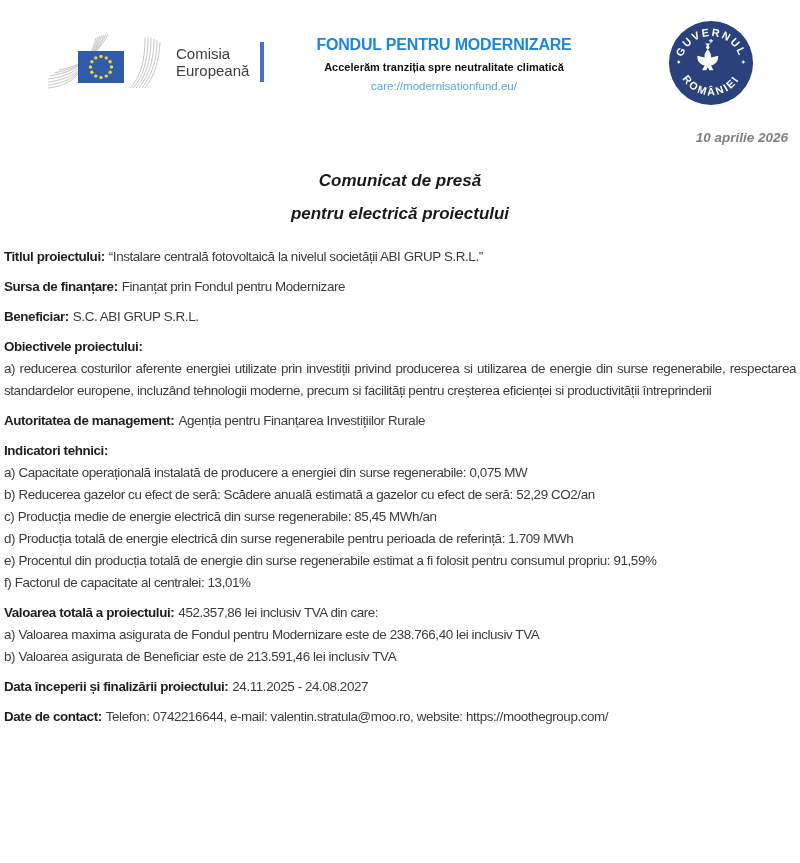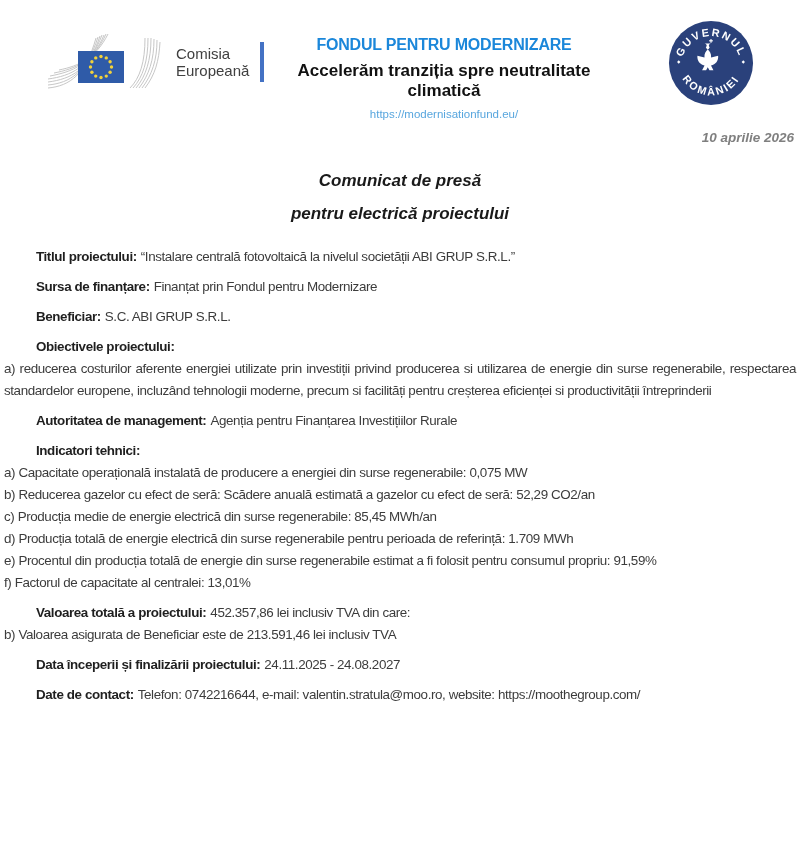--- a/index.html
+++ b/index.html
@@ -13,37 +13,37 @@
 
   
   .hdr{position:absolute;top:0;left:0;width:800px;height:120px;}
   .eu-logo{position:absolute;left:48px;top:30px;display:flex;align-items:center;}
   .eu-logo svg{display:block;}
   .eu-text{font-size:15px;line-height:17px;color:#404040;margin-left:4px;letter-spacing:0;}
   .eu-bar{width:4px;height:40px;background:var(--c-bar-blue);margin-left:11px;}
 
   .fund{position:absolute;left:294px;top:36px;width:300px;text-align:center;}
   .fund-title{color:var(--c-fund-blue);font-weight:bold;font-size:16px;letter-spacing:-0.2px;white-space:nowrap;}
-  .fund-sub{color:#111;font-weight:bold;font-size:17px;margin-top:7px;}
+  .fund-sub{color:#111;font-weight:bold;font-size:11px;margin-top:7px;}
   .fund-url{display:block;color:var(--c-url-blue);font-size:11.5px;margin-top:7px;text-decoration:none;cursor:pointer;}
 
   .gov-logo{position:absolute;left:667px;top:19px;width:88px;height:88px;}
 
   
-  .date{position:absolute;top:130px;right:6px;font-size:13.5px;font-weight:bold;
+  .date{position:absolute;top:130px;right:12px;font-size:13.5px;font-weight:bold;
         font-style:italic;color:var(--c-date-gray);}
   .doc-title{position:absolute;top:164px;left:0;width:800px;text-align:center;
         font-weight:bold;font-size:17px;line-height:33px;color:#1a1a1a;font-style:italic;}
 
   
   .body{position:absolute;top:246px;left:4px;width:792px;font-size:13.4px;
         letter-spacing:-0.4px;color:var(--c-text);}
   .body section{margin:0 0 8px 0;}
   .body p{margin:0;line-height:22px;text-align:justify;}
-  .body p strong{color:var(--c-label);margin-left:32px;}
+  .body p strong{color:var(--c-label);}
   .body p strong + span{margin-left:4px;margin-top:8px;}
 </style>
 </head>
 <body>
 
 <div class="page">
 
   <div class="hdr">
 
     <div class="eu-logo">
@@ -84,21 +84,21 @@
       <div class="eu-text">
         <div>Comisia</div>
         <div>Europeană</div>
       </div>
       <div class="eu-bar"></div>
     </div>
 
     <div class="fund">
       <div class="fund-title">FONDUL PENTRU MODERNIZARE</div>
       <div class="fund-sub">Accelerăm tranziția spre neutralitate climatică</div>
-      <a class="fund-url">https://modernisationfund.eu/</a>
+      <a class="fund-url">care://modernisationfund.eu/</a>
     </div>
 
     <div class="gov-logo">
       <svg width="88" height="88" viewBox="0 0 90 90">
         <circle cx="45" cy="45" r="43" fill="#2a417b"></circle>
         <defs>
           <path id="arcTop" d="M14.5,48 A30.5,30.5 0 0 1 75.5,48"></path>
           <path id="arcBot" d="M11,44 A34,34 0 0 0 79,44"></path>
         </defs>
         <text font-size="11" font-weight="bold" fill="#ffffff" letter-spacing="2">
@@ -146,20 +146,21 @@
         <p><strong>Indicatori tehnici:</strong></p>
         <p><span>a) Capacitate operațională instalată de producere a energiei din surse regenerabile: 0,075 MW</span></p>
         <p><span>b) Reducerea gazelor cu efect de seră: Scădere anuală estimată a gazelor cu efect de seră: 52,29 CO2/an</span></p>
         <p><span>c) Producția medie de energie electrică din surse regenerabile: 85,45 MWh/an</span></p>
         <p><span>d) Producția totală de energie electrică din surse regenerabile pentru perioada de referință: 1.709 MWh</span></p>
         <p><span>e) Procentul din producția totală de energie din surse regenerabile estimat a fi folosit pentru consumul propriu: 91,59%</span></p>
         <p><span>f) Factorul de capacitate al centralei: 13,01%</span></p>
       </section>
       <section>
         <p><strong>Valoarea totală a proiectului:</strong><span>452.357,86 lei inclusiv TVA din care:</span></p>
+        <p><span>a) Valoarea maxima asigurata de Fondul pentru Modernizare este de 238.766,40 lei inclusiv TVA</span></p>
         <p><span>b) Valoarea asigurata de Beneficiar este de 213.591,46 lei inclusiv TVA</span></p>
       </section>
       <section>
         <p><strong>Data începerii și finalizării proiectului:</strong><span>24.11.2025 - 24.08.2027</span></p>
       </section>
       <section>
         <p><strong>Date de contact:</strong><span>Telefon: 0742216644, e-mail: valentin.stratula@moo.ro, website: https://moothegroup.com/</span></p>
       </section>
     </main>
 

